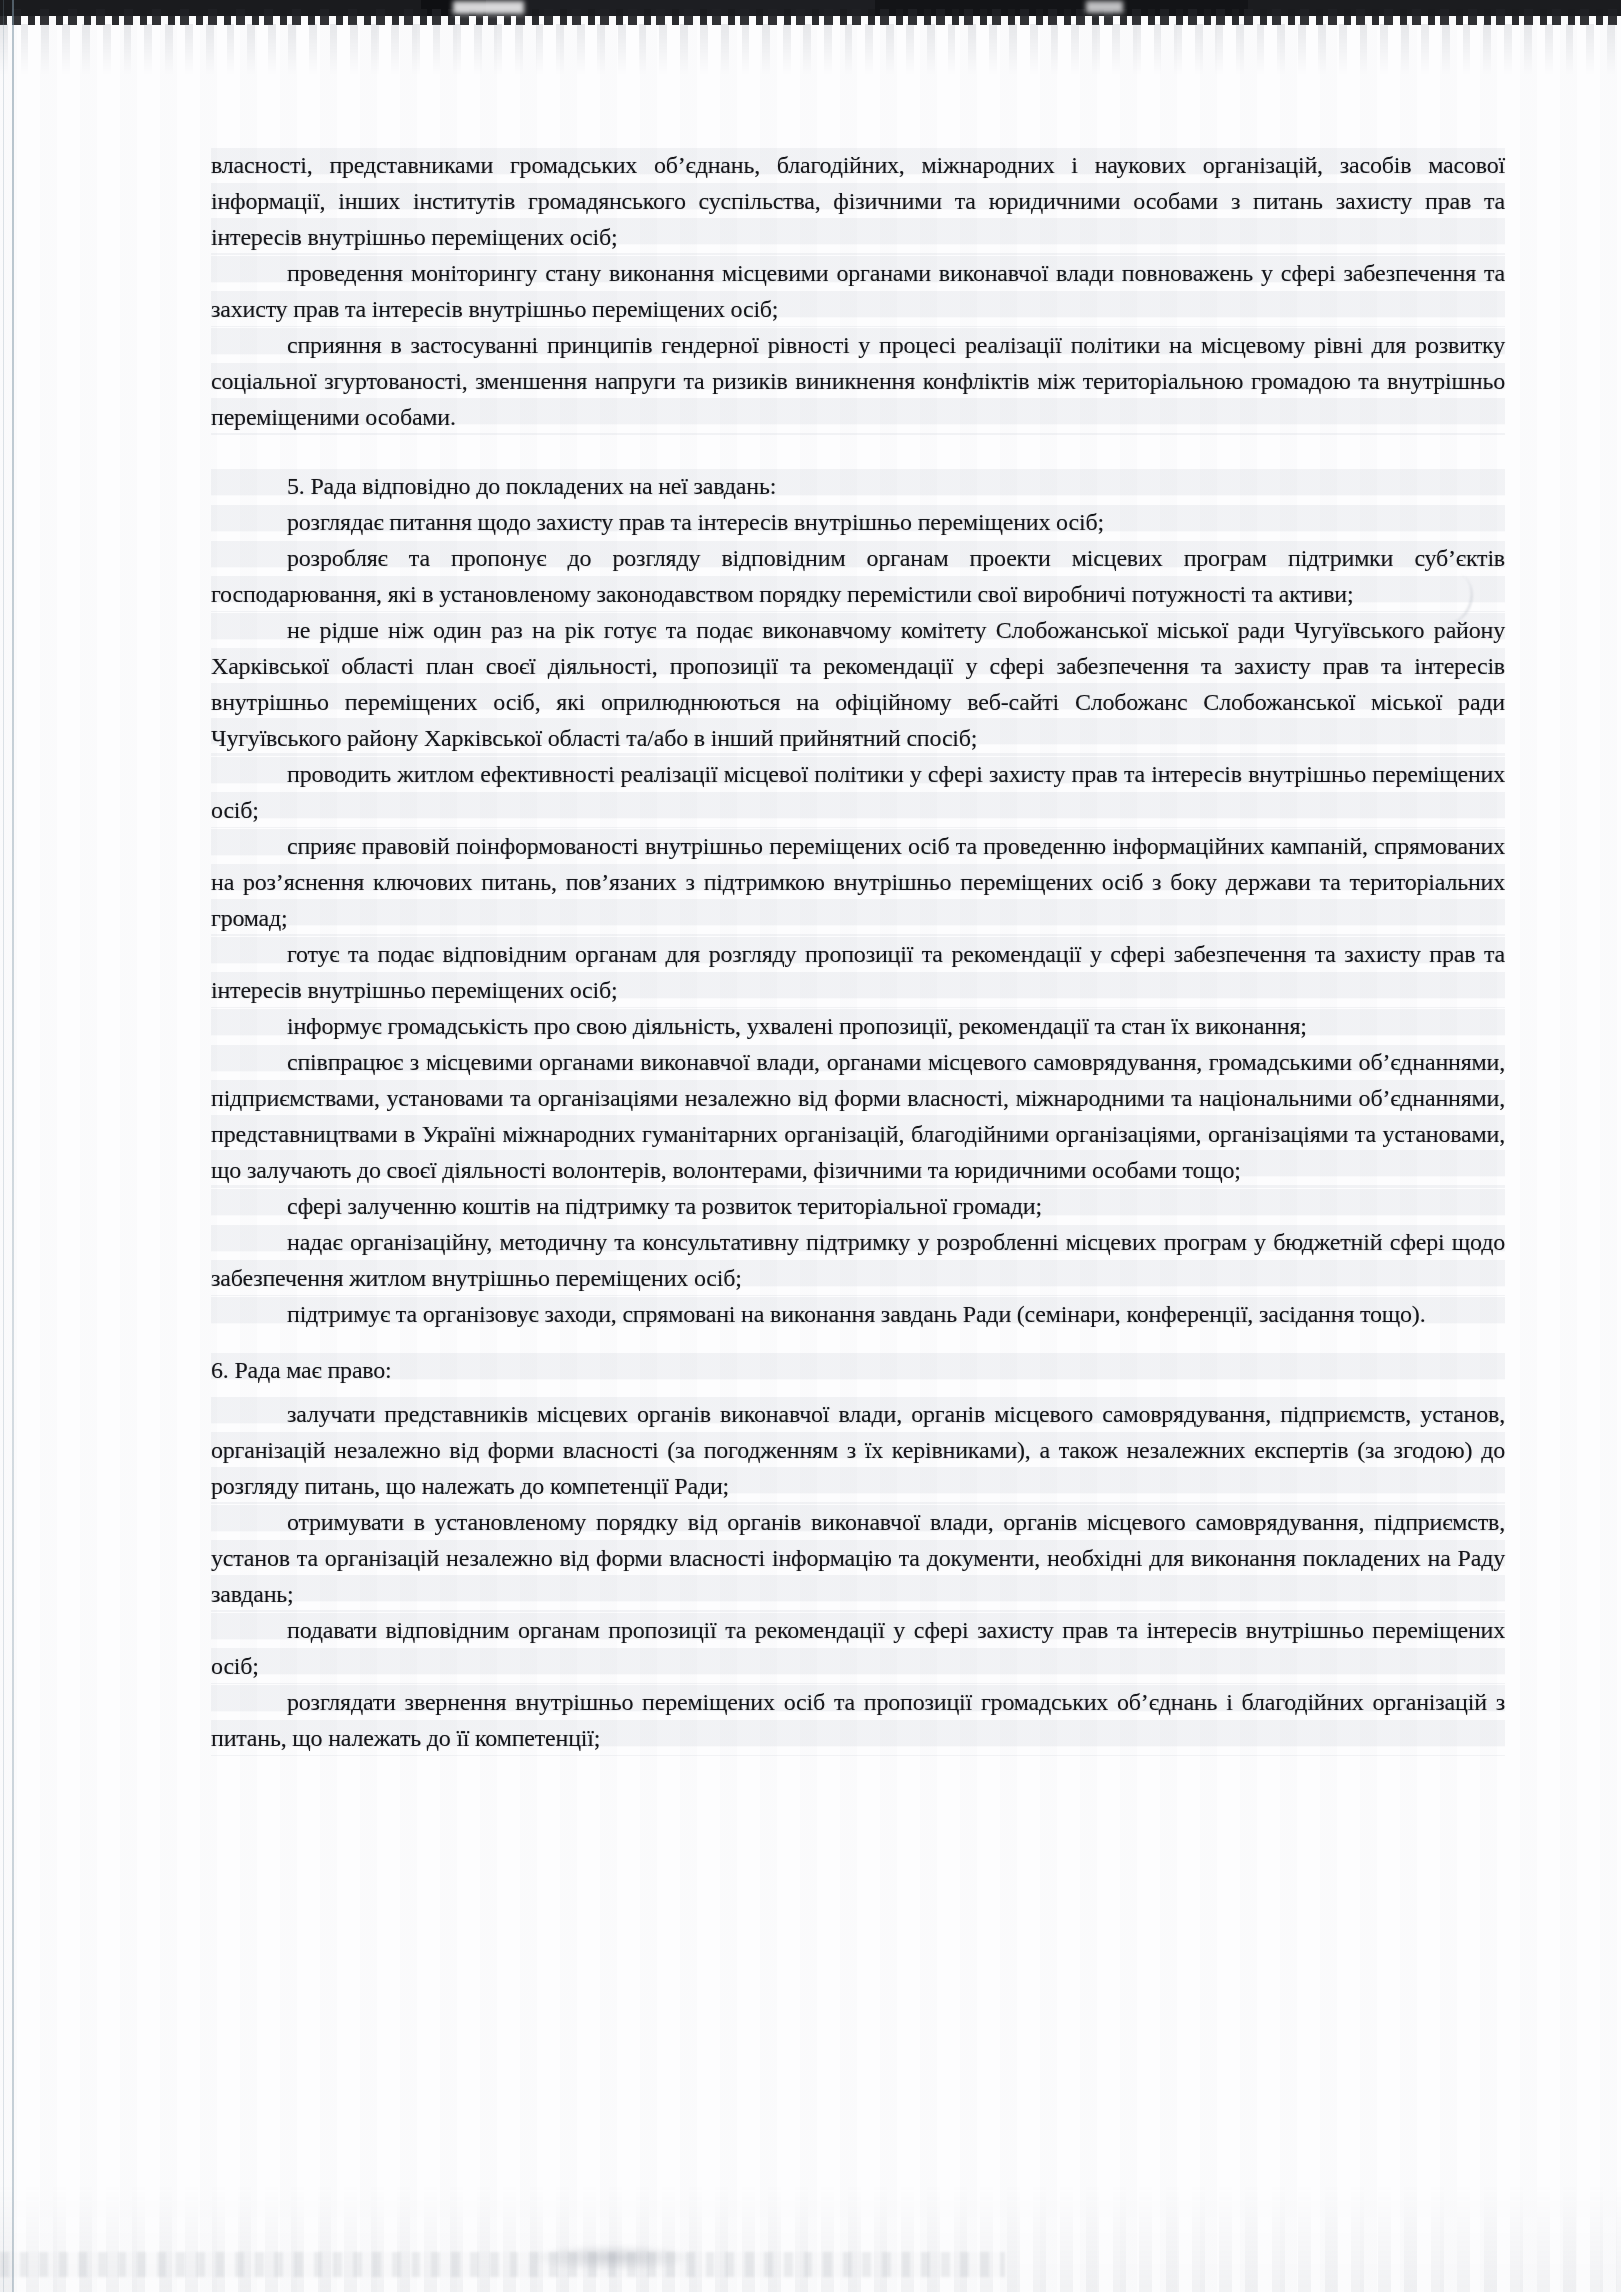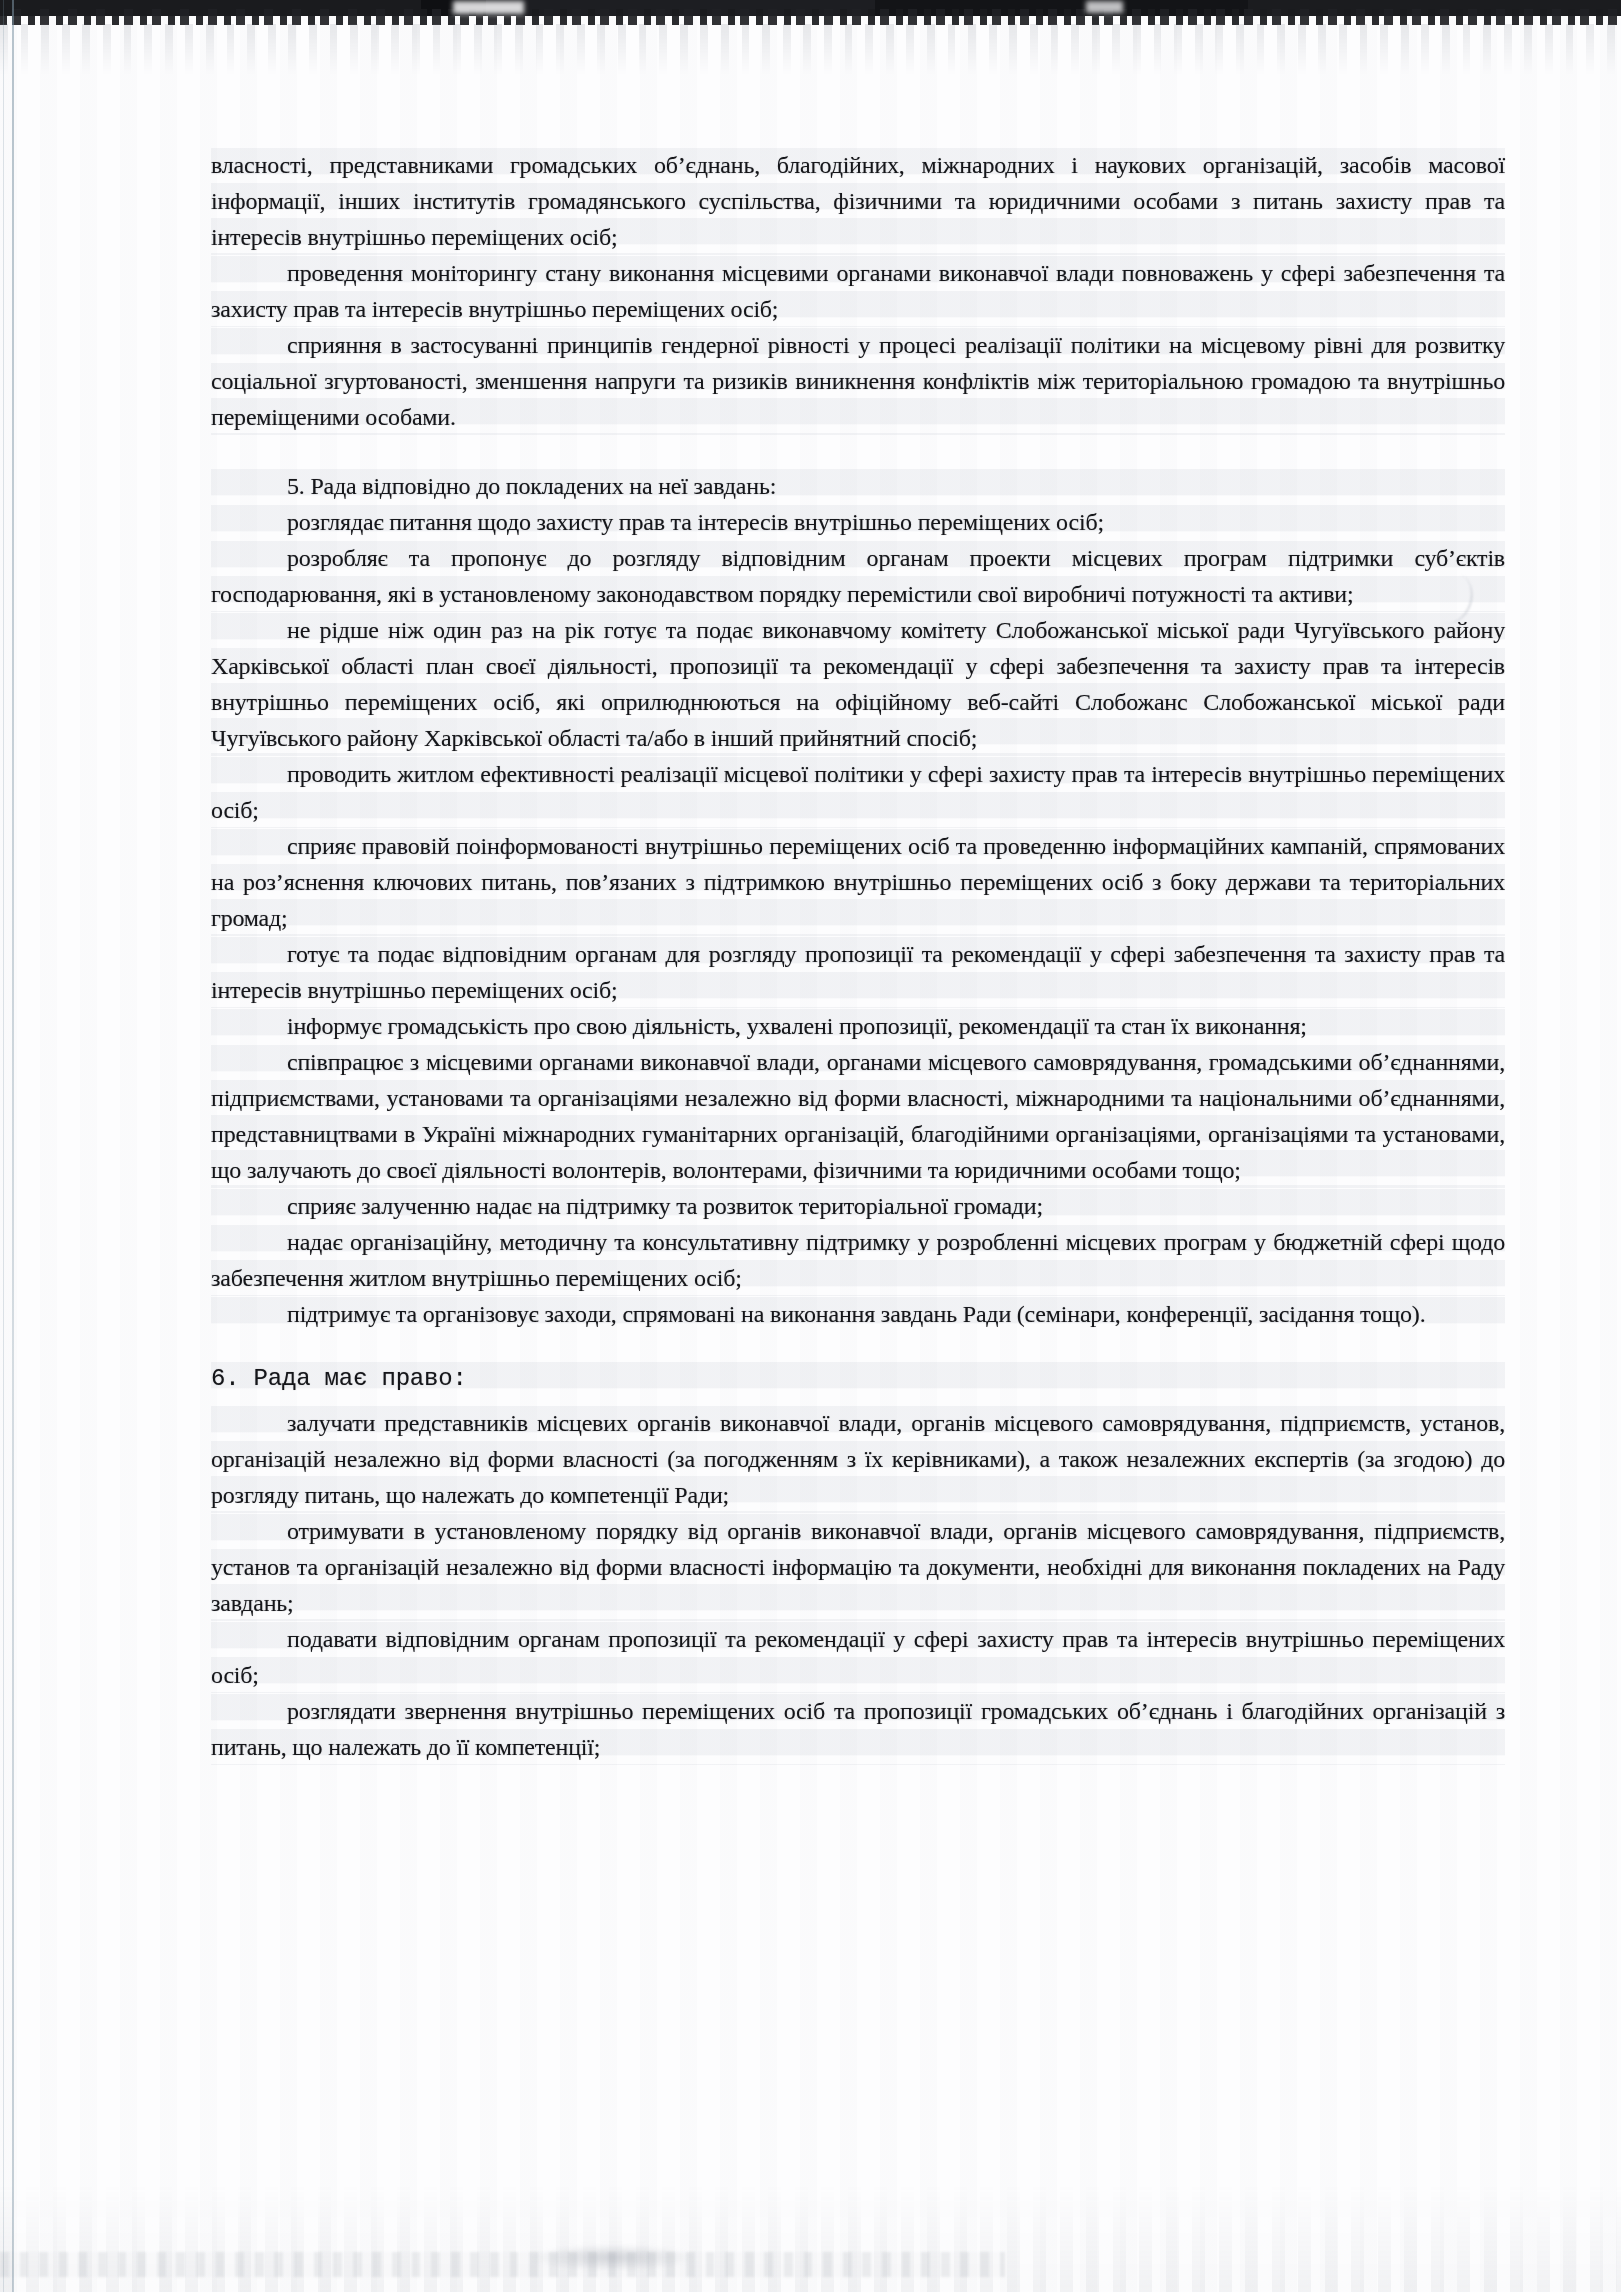--- a/index.html
+++ b/index.html
@@ -103,21 +103,21 @@
     margin: 0;
     text-align: justify;
     text-align-last: left;
     hyphens: none;
     background-image: repeating-linear-gradient(180deg,
       rgba(165,172,186,0.13) 1px, rgba(165,172,186,0.13) 26.5px,
       rgba(255,255,255,0) 28px, rgba(255,255,255,0) 36px);
   }
   .doc p.indented        { text-indent: 76px; }
   .doc p.heading-indented{ text-indent: 76px; margin-top: 33px; }
-  .doc p.heading-flush   { margin-top: 29px; margin-bottom: 7.8px; font-family: Liberation Mono, monospace; }
+  .doc p.heading-flush   { margin-top: 20px; margin-bottom: 7.8px; }
 </style>
 </head>
 <body>
 
 <div class="page">
 
   <div class="scan-top-core"></div>
   <div class="scan-top-teeth"></div>
   <div class="scan-top-gap1"></div>
   <div class="scan-top-gap2"></div>
@@ -135,21 +135,21 @@
       <p class="indented">сприяння в застосуванні принципів гендерної рівності у процесі реалізації політики на місцевому рівні для розвитку соціальної згуртованості, зменшення напруги та ризиків виникнення конфліктів між територіальною громадою та внутрішньо переміщеними особами.</p>
       <p class="heading-indented">5. Рада відповідно до покладених на неї завдань:</p>
       <p class="indented">розглядає питання щодо захисту прав та інтересів внутрішньо переміщених осіб;</p>
       <p class="indented">розробляє та пропонує до розгляду відповідним органам проекти місцевих програм підтримки суб’єктів господарювання, які в установленому законодавством порядку перемістили свої виробничі потужності та активи;</p>
       <p class="indented">не рідше ніж один раз на рік готує та подає виконавчому комітету Слобожанської міської ради Чугуївського району Харківської області план своєї діяльності, пропозиції та рекомендації у сфері забезпечення та захисту прав та інтересів внутрішньо переміщених осіб, які оприлюднюються на офіційному веб-сайті Слобожанс Слобожанської міської ради Чугуївського району Харківської області та/або в інший прийнятний спосіб;</p>
       <p class="indented">проводить житлом ефективності реалізації місцевої політики у сфері захисту прав та інтересів внутрішньо переміщених осіб;</p>
       <p class="indented">сприяє правовій поінформованості внутрішньо переміщених осіб та проведенню інформаційних кампаній, спрямованих на роз’яснення ключових питань, пов’язаних з підтримкою внутрішньо переміщених осіб з боку держави та територіальних громад;</p>
       <p class="indented">готує та подає відповідним органам для розгляду пропозиції та рекомендації у сфері забезпечення та захисту прав та інтересів внутрішньо переміщених осіб;</p>
       <p class="indented">інформує громадськість про свою діяльність, ухвалені пропозиції, рекомендації та стан їх виконання;</p>
       <p class="indented">співпрацює з місцевими органами виконавчої влади, органами місцевого самоврядування, громадськими об’єднаннями, підприємствами, установами та організаціями незалежно від форми власності, міжнародними та національними об’єднаннями, представництвами в Україні міжнародних гуманітарних організацій, благодійними організаціями, організаціями та установами, що залучають до своєї діяльності волонтерів, волонтерами, фізичними та юридичними особами тощо;</p>
-      <p class="indented">сприяє залученню надає на підтримку та розвиток територіальної громади;</p>
+      <p class="indented">сфері залученню коштів на підтримку та розвиток територіальної громади;</p>
       <p class="indented">надає організаційну, методичну та консультативну підтримку у розробленні місцевих програм у бюджетній сфері щодо забезпечення житлом внутрішньо переміщених осіб;</p>
       <p class="indented">підтримує та організовує заходи, спрямовані на виконання завдань Ради (семінари, конференції, засідання тощо).</p>
       <p class="heading-flush">6. Рада має право:</p>
       <p class="indented">залучати представників місцевих органів виконавчої влади, органів місцевого самоврядування, підприємств, установ, організацій незалежно від форми власності (за погодженням з їх керівниками), а також незалежних експертів (за згодою) до розгляду питань, що належать до компетенції Ради;</p>
       <p class="indented">отримувати в установленому порядку від органів виконавчої влади, органів місцевого самоврядування, підприємств, установ та організацій незалежно від форми власності інформацію та документи, необхідні для виконання покладених на Раду завдань;</p>
       <p class="indented">подавати відповідним органам пропозиції та рекомендації у сфері захисту прав та інтересів внутрішньо переміщених осіб;</p>
       <p class="indented">розглядати звернення внутрішньо переміщених осіб та пропозиції громадських об’єднань і благодійних організацій з питань, що належать до її компетенції;</p>
     </div>
 
 </div>

